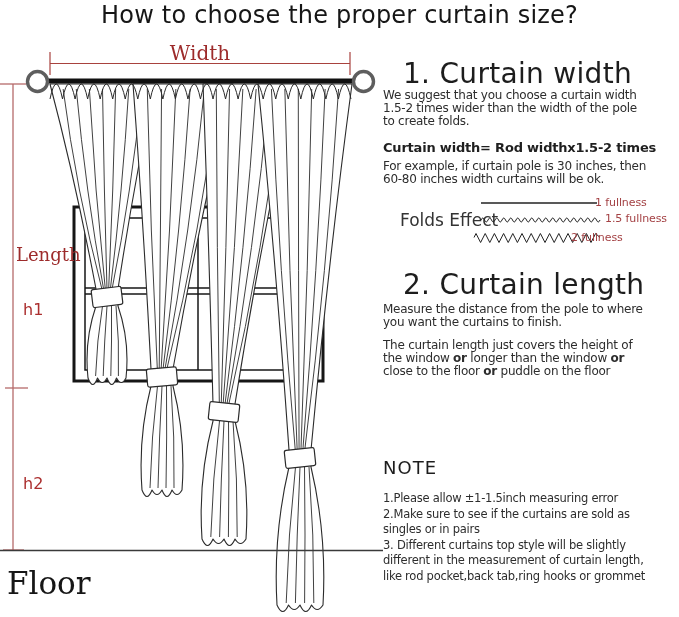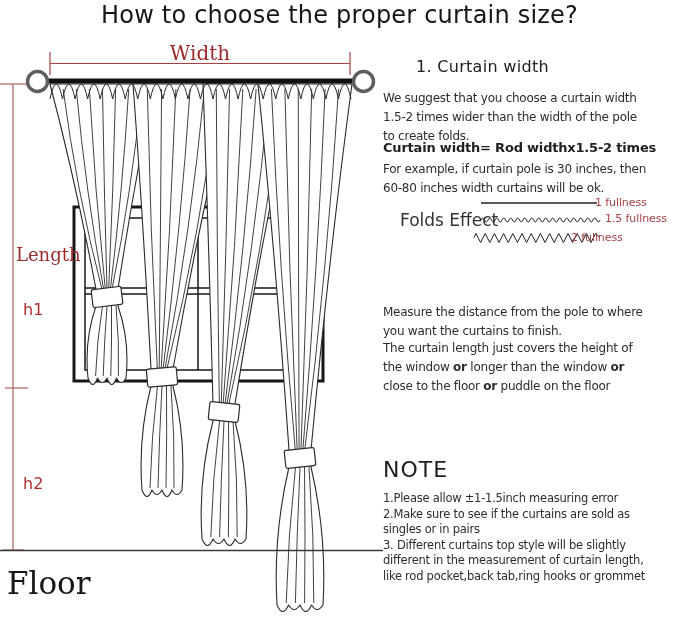--- a/index.html
+++ b/index.html
@@ -1,28 +1,28 @@
 <!DOCTYPE html>
 <html><head>
 <meta charset="utf-8">
 <style>
   html,body{margin:0;padding:0;background:#fff;}
   .stage{position:relative;width:679px;height:617px;background:#fff;overflow:hidden;
          font-family:"DejaVu Sans","Liberation Sans",sans-serif;color:#2e2e2e;}
   .title{position:absolute;left:0;top:1px;width:679px;margin:0;text-align:center;
          font-size:24px;font-weight:400;color:#161616;letter-spacing:0.2px;}
   .abs{position:absolute;margin:0;}
-  .h2{font-size:16px;font-weight:400;color:#1d1d1d;letter-spacing:0.3px;margin-left:13px;}
-  .body{width:296px;font-size:12px;line-height:19px;letter-spacing:-0.25px;
+  .h2{font-size:28px;font-weight:400;color:#1d1d1d;letter-spacing:0.3px;}
+  .body{width:296px;font-size:12px;line-height:13px;letter-spacing:-0.25px;
         color:#2d2d2d;white-space:pre-line;}
   .formula{font-size:13px;font-weight:bold;color:#1f1f1f;letter-spacing:-0.2px;}
   .b{font-weight:bold;}
   .foldslbl{font-size:17px;color:#333;}
   .fullness{font-size:11px;color:#a34043;letter-spacing:-0.1px;}
-  .note-h{font-size:22px;font-weight:400;color:#1d1d1d;letter-spacing:1px;}
+  .note-h{font-size:18px;font-weight:400;color:#1d1d1d;letter-spacing:1px;}
   .notes{width:298px;font-size:11.5px;line-height:15.5px;letter-spacing:-0.25px;
          color:#2d2d2d;white-space:pre-line;}
   .serifRed{font-family:"DejaVu Serif","Liberation Serif",serif;fill:#9d2b2b;}
   .sansRed{font-family:"DejaVu Sans",sans-serif;fill:#ab2f2f;}
   .serifDark{font-family:"DejaVu Serif","Liberation Serif",serif;fill:#161616;}
   svg{position:absolute;}
 </style>
 </head>
 <body>
 
@@ -144,20 +144,21 @@
   <svg id="foldsfx" width="134" height="58" viewBox="0 0 134 58" style="left:470px;top:192px;">
       <line x1="11" y1="11" x2="127" y2="11" stroke="#222" stroke-width="1.3"></line>
       <path d="M 11,28 q 1.75,-4 3.5,0 q 1.75,4 3.5,0 q 1.75,-4 3.5,0 q 1.75,4 3.5,0 q 1.75,-4 3.5,0 q 1.75,4 3.5,0 q 1.75,-4 3.5,0 q 1.75,4 3.5,0 q 1.75,-4 3.5,0 q 1.75,4 3.5,0 q 1.75,-4 3.5,0 q 1.75,4 3.5,0 q 1.75,-4 3.5,0 q 1.75,4 3.5,0 q 1.75,-4 3.5,0 q 1.75,4 3.5,0 q 1.75,-4 3.5,0 q 1.75,4 3.5,0 q 1.75,-4 3.5,0 q 1.75,4 3.5,0 q 1.75,-4 3.5,0 q 1.75,4 3.5,0 q 1.75,-4 3.5,0 q 1.75,4 3.5,0 q 1.75,-4 3.5,0 q 1.75,4 3.5,0 q 1.75,-4 3.5,0 q 1.75,4 3.5,0 q 1.75,-4 3.5,0 q 1.75,4 3.5,0 q 1.75,-4 3.5,0 q 1.75,4 3.5,0 q 1.75,-4 3.5,0 q 1.75,4 3.5,0" fill="none" stroke="#222" stroke-width="1"></path>
       <path d="M 4,45.5 L 6.0,41.5 10.6,50.5 15.2,41.5 19.8,50.5 24.4,41.5 29.0,50.5 33.6,41.5 38.2,50.5 42.8,41.5 47.4,50.5 52.0,41.5 56.6,50.5 61.2,41.5 65.8,50.5 70.4,41.5 75.0,50.5 79.6,41.5 84.2,50.5 88.8,41.5 93.4,50.5 98.0,41.5 102.6,50.5 107.2,41.5 111.8,50.5 116.4,41.5 121.0,50.5 125.6,41.5 L 130,45.5" fill="none" stroke="#222" stroke-width="1" stroke-linejoin="miter"></path>
     </svg>
 
   <div class="abs fullness" style="left:595px;top:196px;">1 fullness</div>
   <div class="abs fullness" style="left:605px;top:212px;">1.5 fullness</div>
   <div class="abs fullness" style="left:571px;top:231px;">2 fullness</div>
 
+  <h2 class="abs h2" style="left:403px;top:268px;">2. Curtain length</h2>
 
   <p class="abs body" style="left:383px;top:303px;">Measure the distance from the pole to where
 you want the curtains to finish.</p>
 
   <p class="abs body" style="left:383px;top:339px;"><span>The curtain length just covers the height of
 the window </span><span class="b">or</span><span> longer than the window </span><span class="b">or</span><span>
 close to the floor </span><span class="b">or</span><span> puddle on the floor</span></p>
 
 
   <h2 class="abs note-h" style="left:383px;top:457px;">NOTE</h2>

